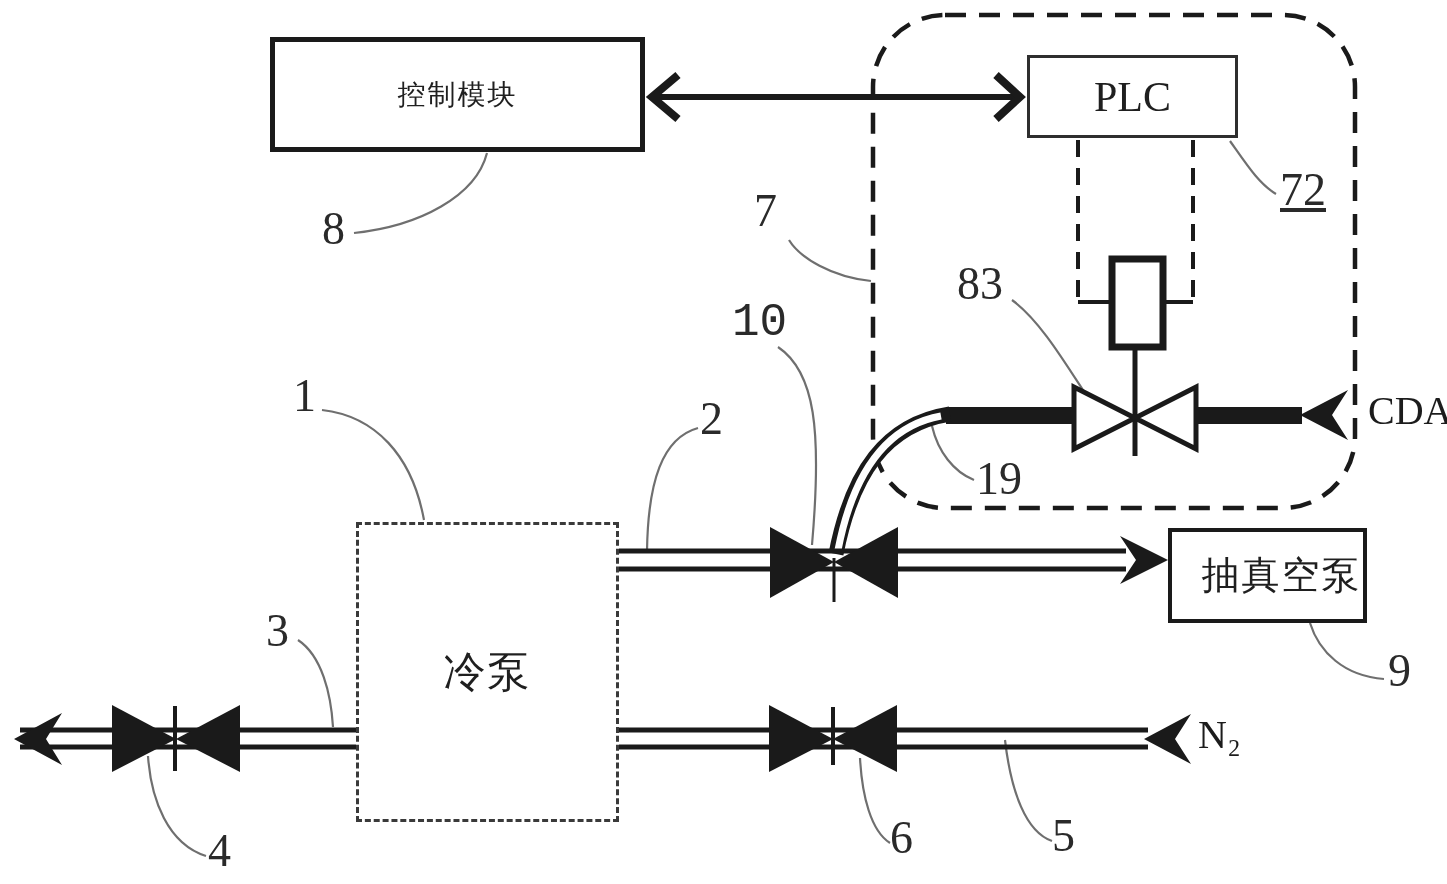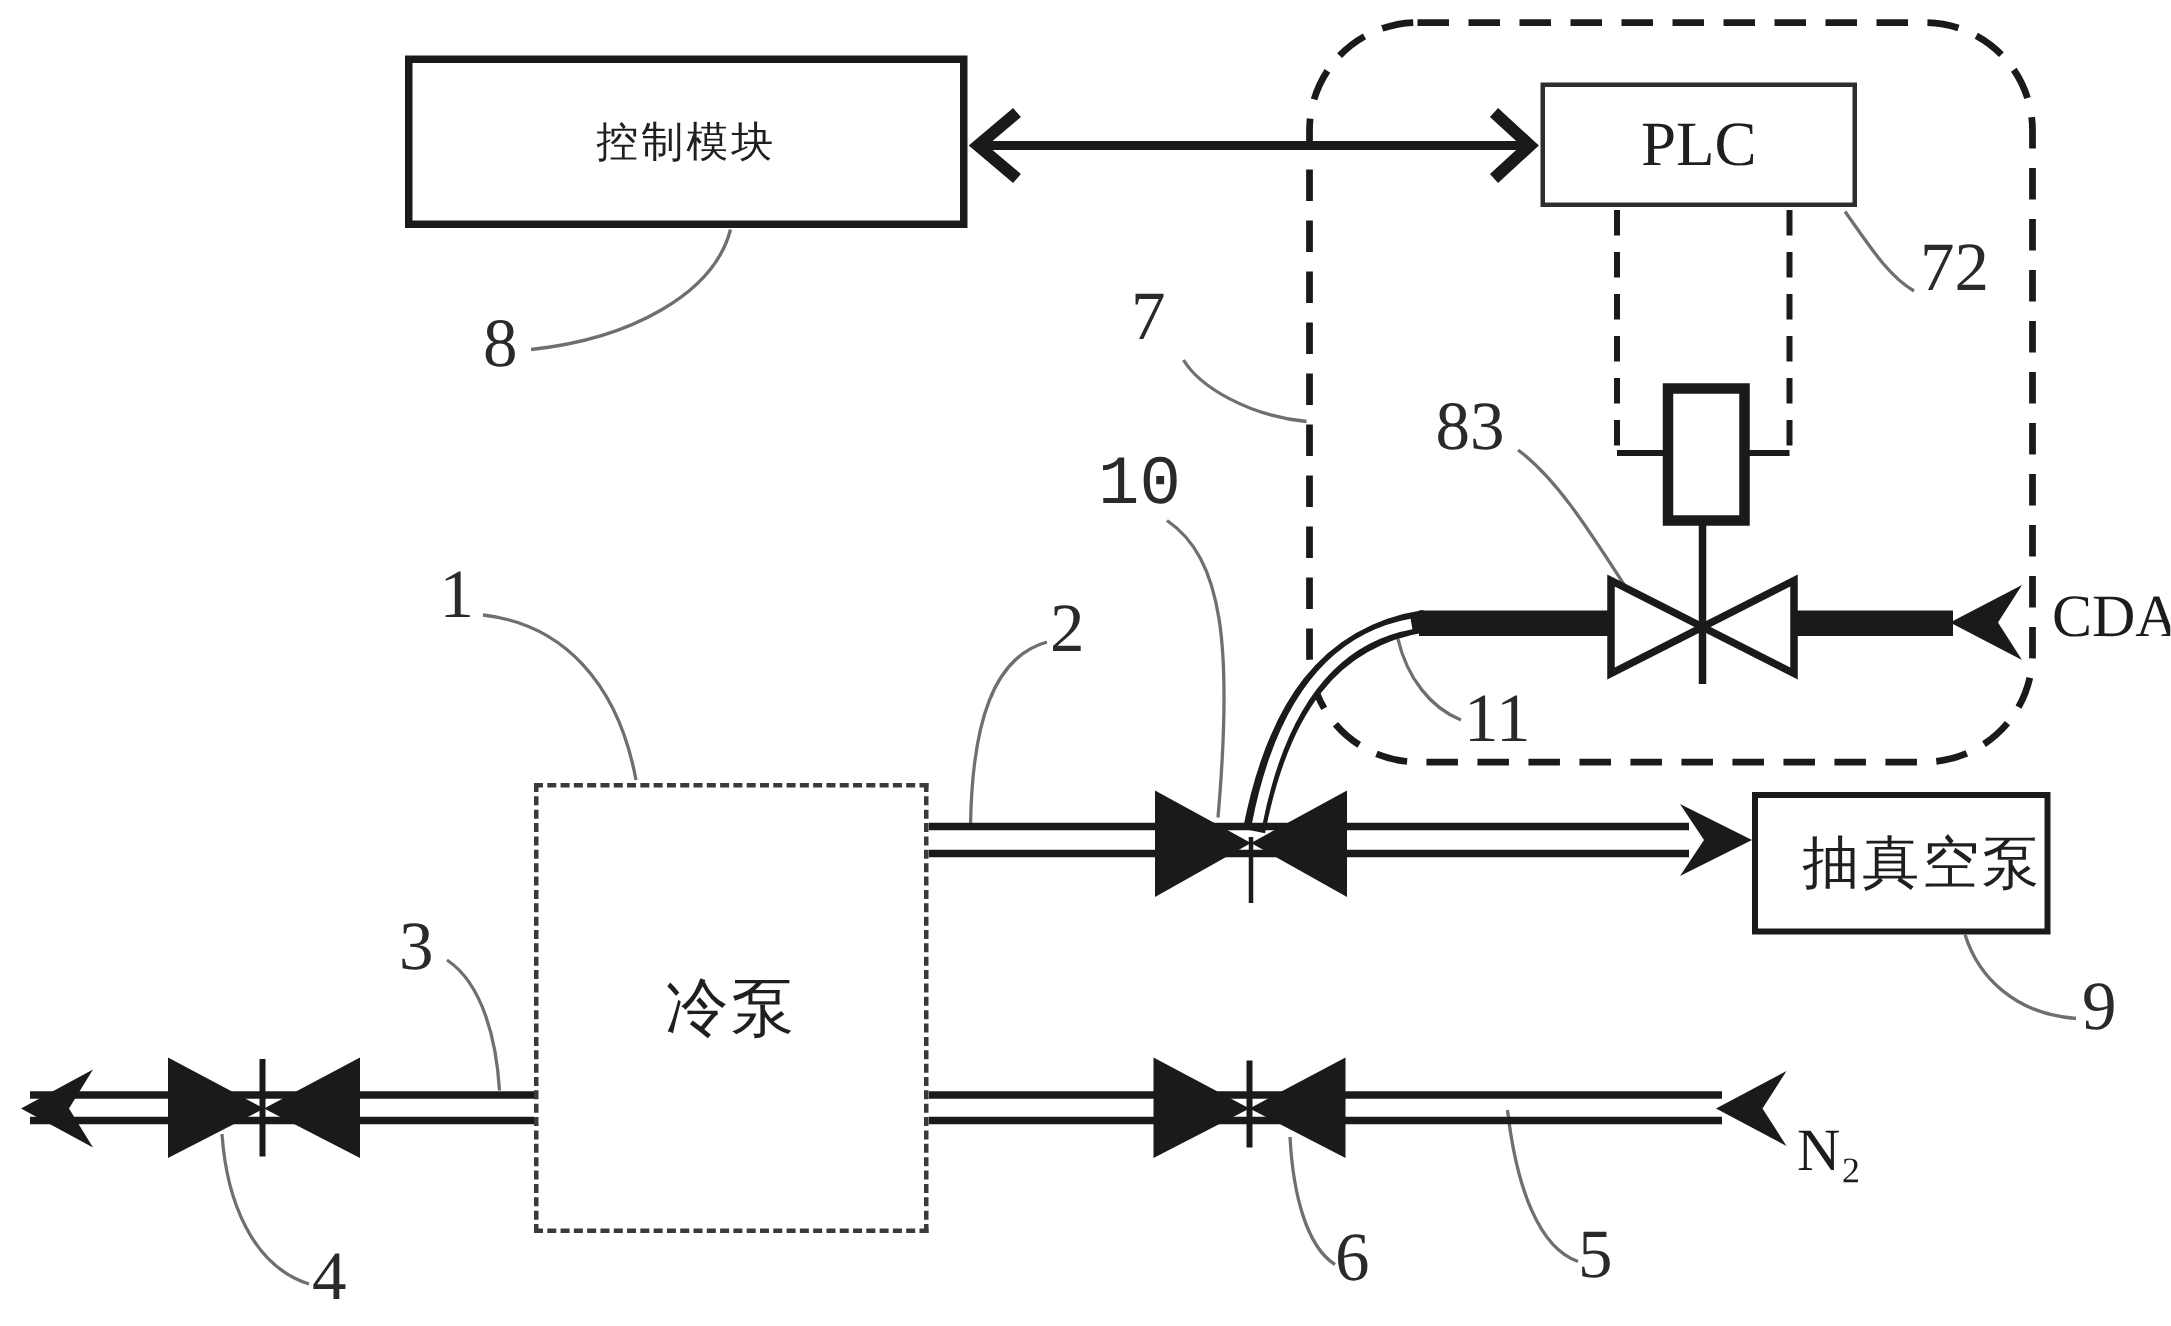--- a/index.html
+++ b/index.html
@@ -128,29 +128,29 @@
 
   <div class="box dashed cjk" style="left:356px;top:522px;width:263px;height:300px;font-size:42px;">
     <span>冷泵</span>
   </div>
 
   <div class="box solid-mid cjk" style="left:1168px;top:528px;width:199px;height:95px;font-size:38px;">
     <span>抽真空泵</span>
   </div>
 
   <div class="port-label" style="left:1368px;top:391px;">CDA</div>
-  <div class="port-label" style="left:1198px;top:715px;margin-top:32px;">N₂</div>
+  <div class="port-label" style="left:1198px;top:715px;">N₂</div>
 
   <div class="ref" style="left:293px;top:373px;">1</div>
   <div class="ref" style="left:700px;top:396px;">2</div>
   <div class="ref" style="left:266px;top:608px;">3</div>
   <div class="ref" style="left:208px;top:828px;">4</div>
   <div class="ref" style="left:1052px;top:813px;">5</div>
   <div class="ref" style="left:890px;top:815px;">6</div>
   <div class="ref" style="left:754px;top:188px;">7</div>
   <div class="ref" style="left:322px;top:206px;">8</div>
   <div class="ref" style="left:1388px;top:648px;">9</div>
   <div class="ref" style="left:732px;top:300px;font-family:Liberation Mono, monospace;">10</div>
-  <div class="ref" style="left:976px;top:456px;">11</div>
+  <div class="ref" style="left:976px;top:456px;">19</div>
   <div class="ref" style="left:957px;top:261px;">83</div>
-  <div class="ref" style="left:1280px;top:155px;">72</div>
+  <div class="ref" style="left:1280px;top:167px;text-decoration:underline;">72</div>
 
 </div>
 
 </body></html>

